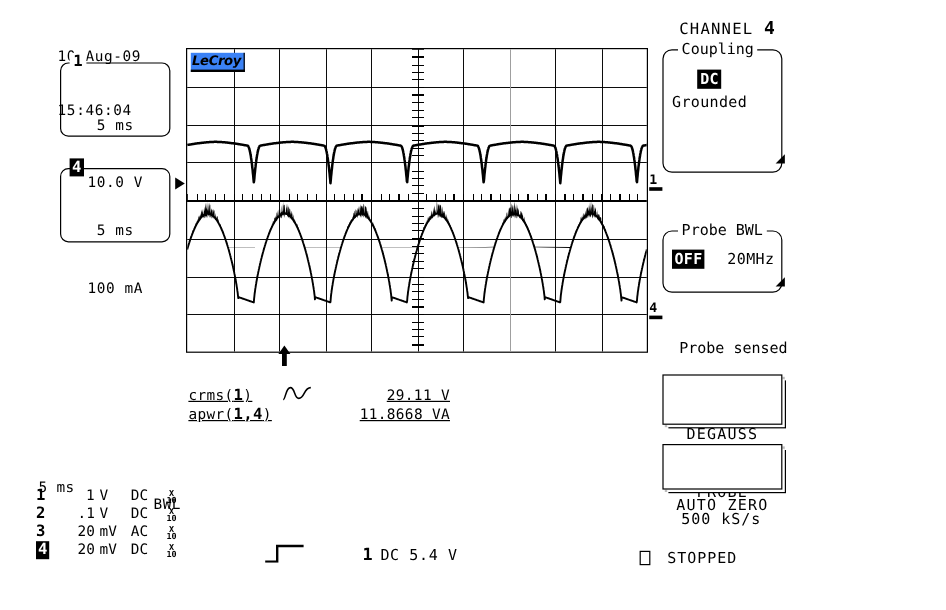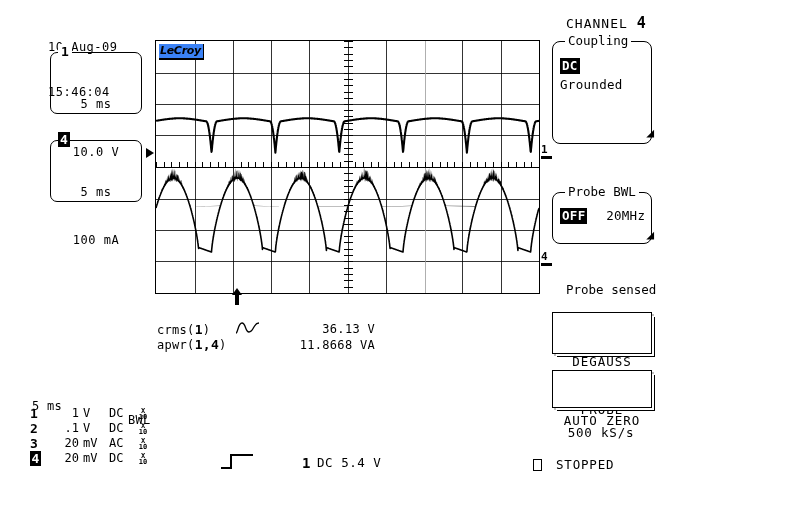--- a/index.html
+++ b/index.html
@@ -123,20 +123,21 @@
     width: 4px; height: 10px;
     background: #000;
     margin: 0 auto;
   }
 
   
   #measurements {
     left: 157px; top: 322px;
     font-size: 12px;
     line-height: 15.5px;
+    text-decoration: underline;
   }
   .meas-row { display: flex; align-items: center; height: 15.5px; }
   .meas-label { width: 78px; white-space: pre; letter-spacing: 0.3px; }
   .meas-label b { font-size: 13px; }
   .meas-icon { width: 42px; }
   .meas-value {
     width: 98px;
     text-align: right;
     white-space: pre;
     letter-spacing: 0.3px;
@@ -149,20 +150,21 @@
     letter-spacing: 1px;
     white-space: pre;
   }
   #channel-title b { font-size: 15px; }
 
   .group-box {
     border: 1.5px solid #000;
     border-radius: 8px;
     box-sizing: border-box;
     position: absolute;
+    text-align: center;
   }
   .group-title {
     position: absolute;
     top: -9px; left: 12px;
     background: #fff;
     padding: 0 3px;
     font-size: 12.5px;
     line-height: 15px;
     white-space: pre;
   }
@@ -458,21 +460,21 @@
 </div>
 
 <div class="abs" id="measurements">
   <div class="meas-row">
     <span class="meas-label"><span>crms(</span><b>1</b><span>)</span></span>
     <span class="meas-icon">
       <svg width="26" height="13" viewBox="0 0 26 13">
           <path d="M1 12 C3 12 3 2 7 2 C11 2 10 11 14 11 C19 11 18 2 24 2" fill="none" stroke="#000" stroke-width="1.3"></path>
         </svg>
     </span>
-    <span class="meas-value">36.13 V</span>
+    <span class="meas-value">29.11 V</span>
   </div>
   <div class="meas-row">
     <span class="meas-label"><span>apwr(</span><b>1,4</b><span>)</span></span>
     <span class="meas-icon"></span>
     <span class="meas-value">11.8668 VA</span>
   </div>
 </div>
 
 <div class="abs" id="channel-title"><span>CHANNEL </span><b>4</b></div>
 

